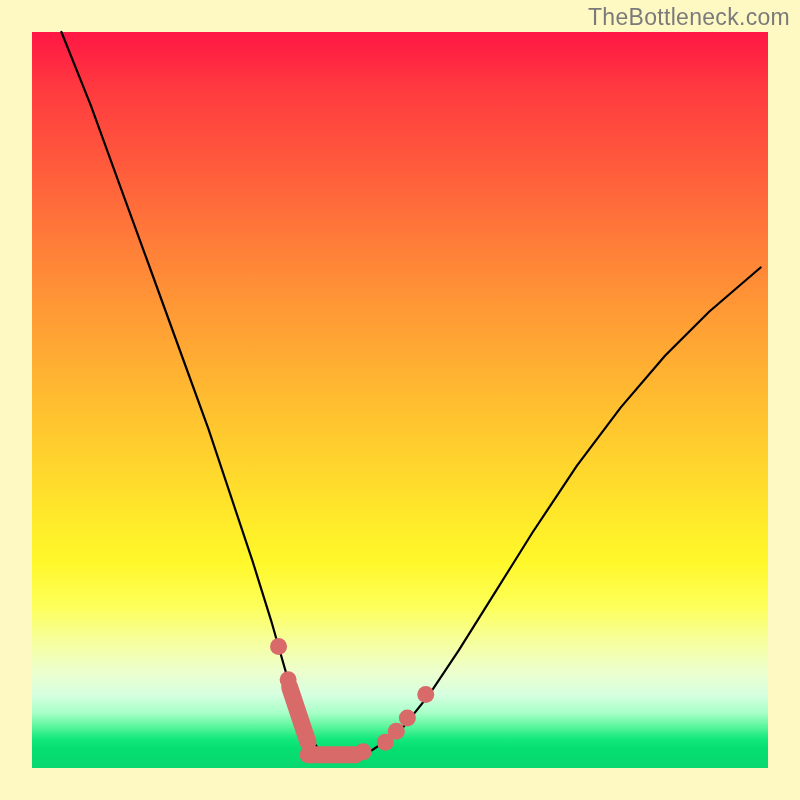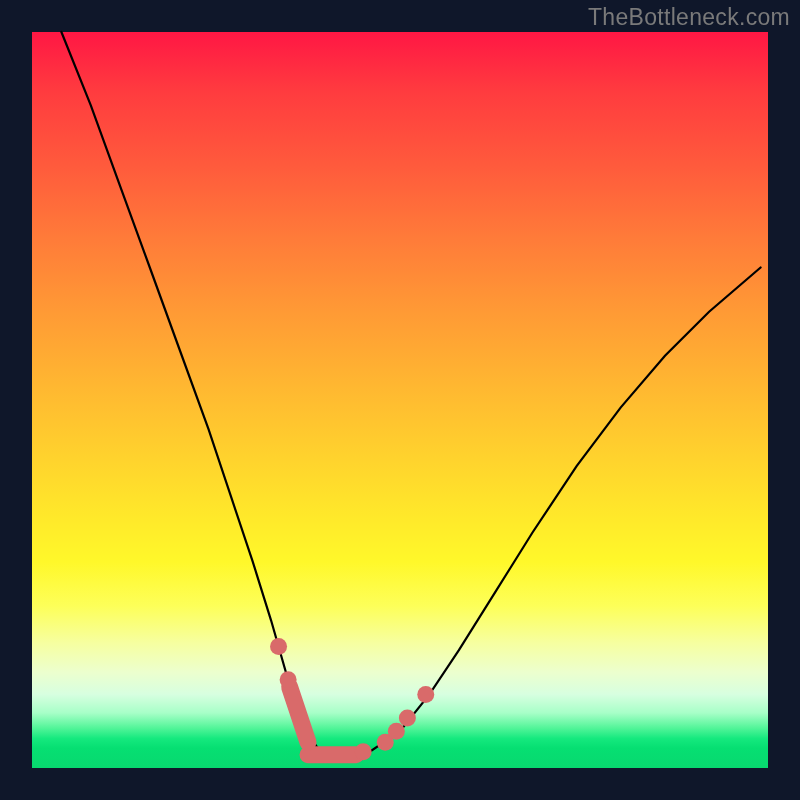--- a/index.html
+++ b/index.html
@@ -8,21 +8,21 @@
     width: 800px;
     height: 800px;
     background: #000;
     overflow: hidden;
     font-family: Arial, Helvetica, sans-serif;
   }
   .frame {
     position: absolute;
     top: 0; left: 0;
     width: 800px; height: 800px;
-    background: #0f172a;
+    background: #fef9c3;
   }
   .plot-area {
     position: absolute;
     top: 32px;
     left: 32px;
     width: 736px;
     height: 736px;
     
     background: linear-gradient(to bottom,
       #ff1744 0%,

